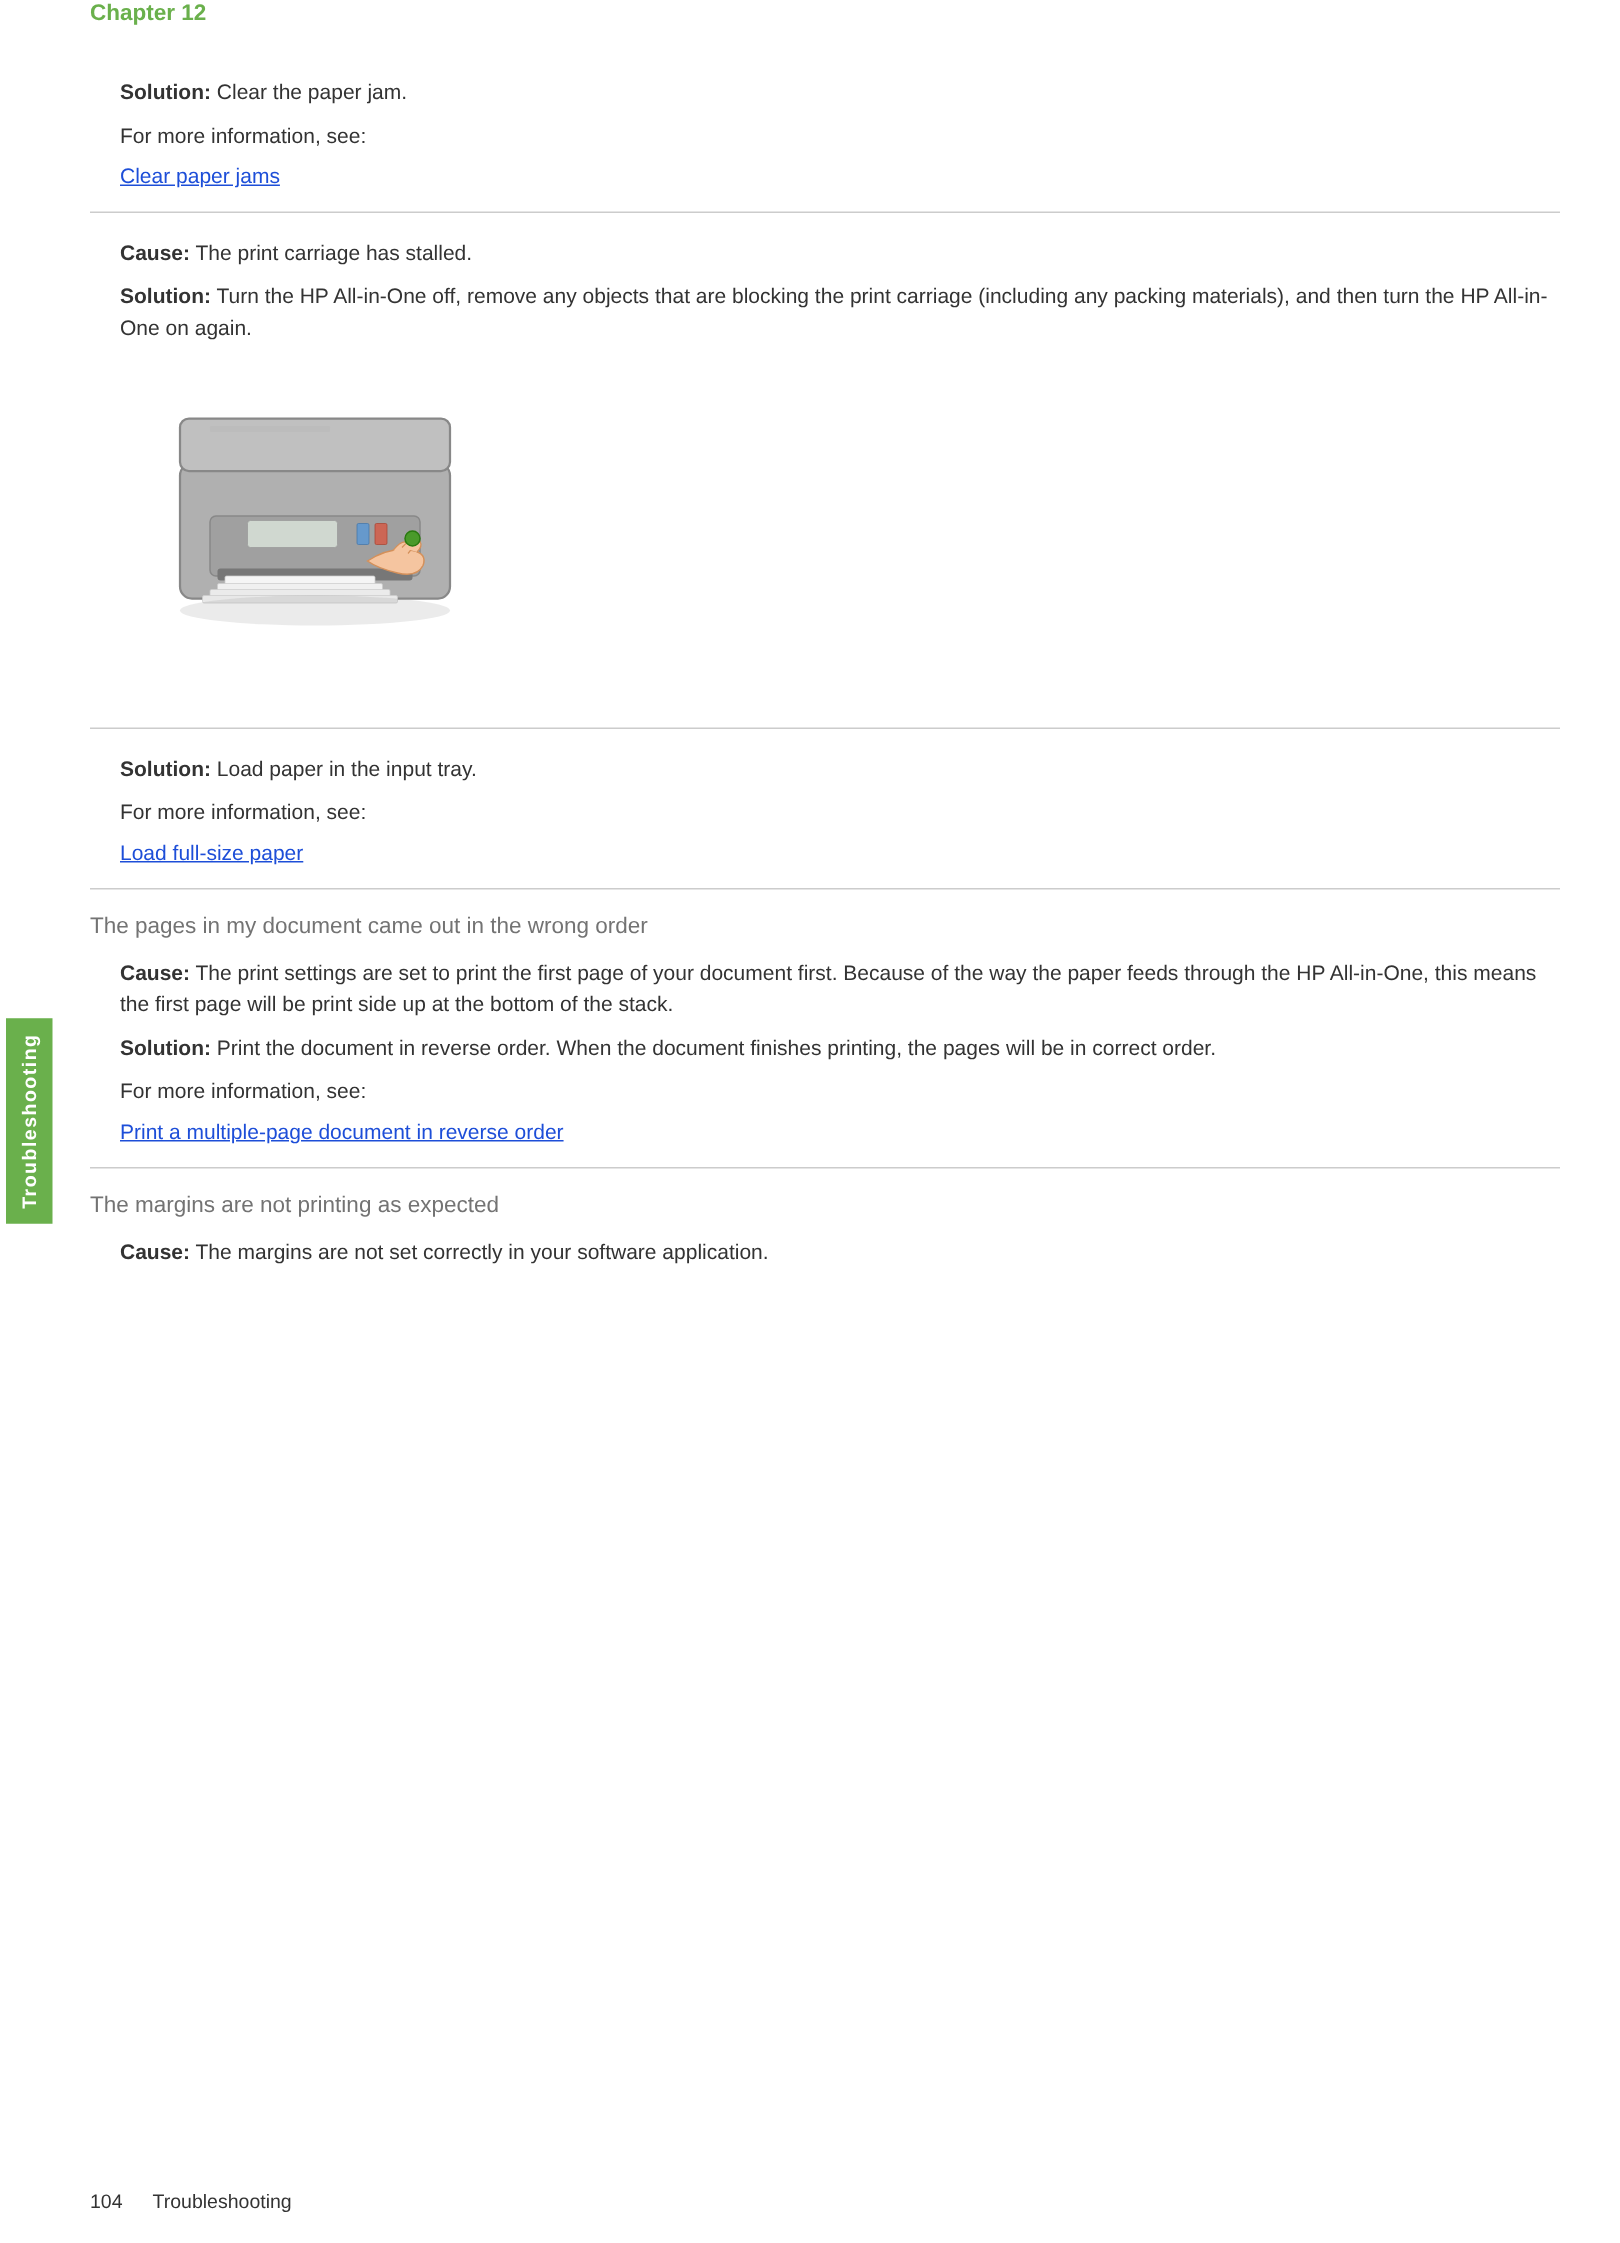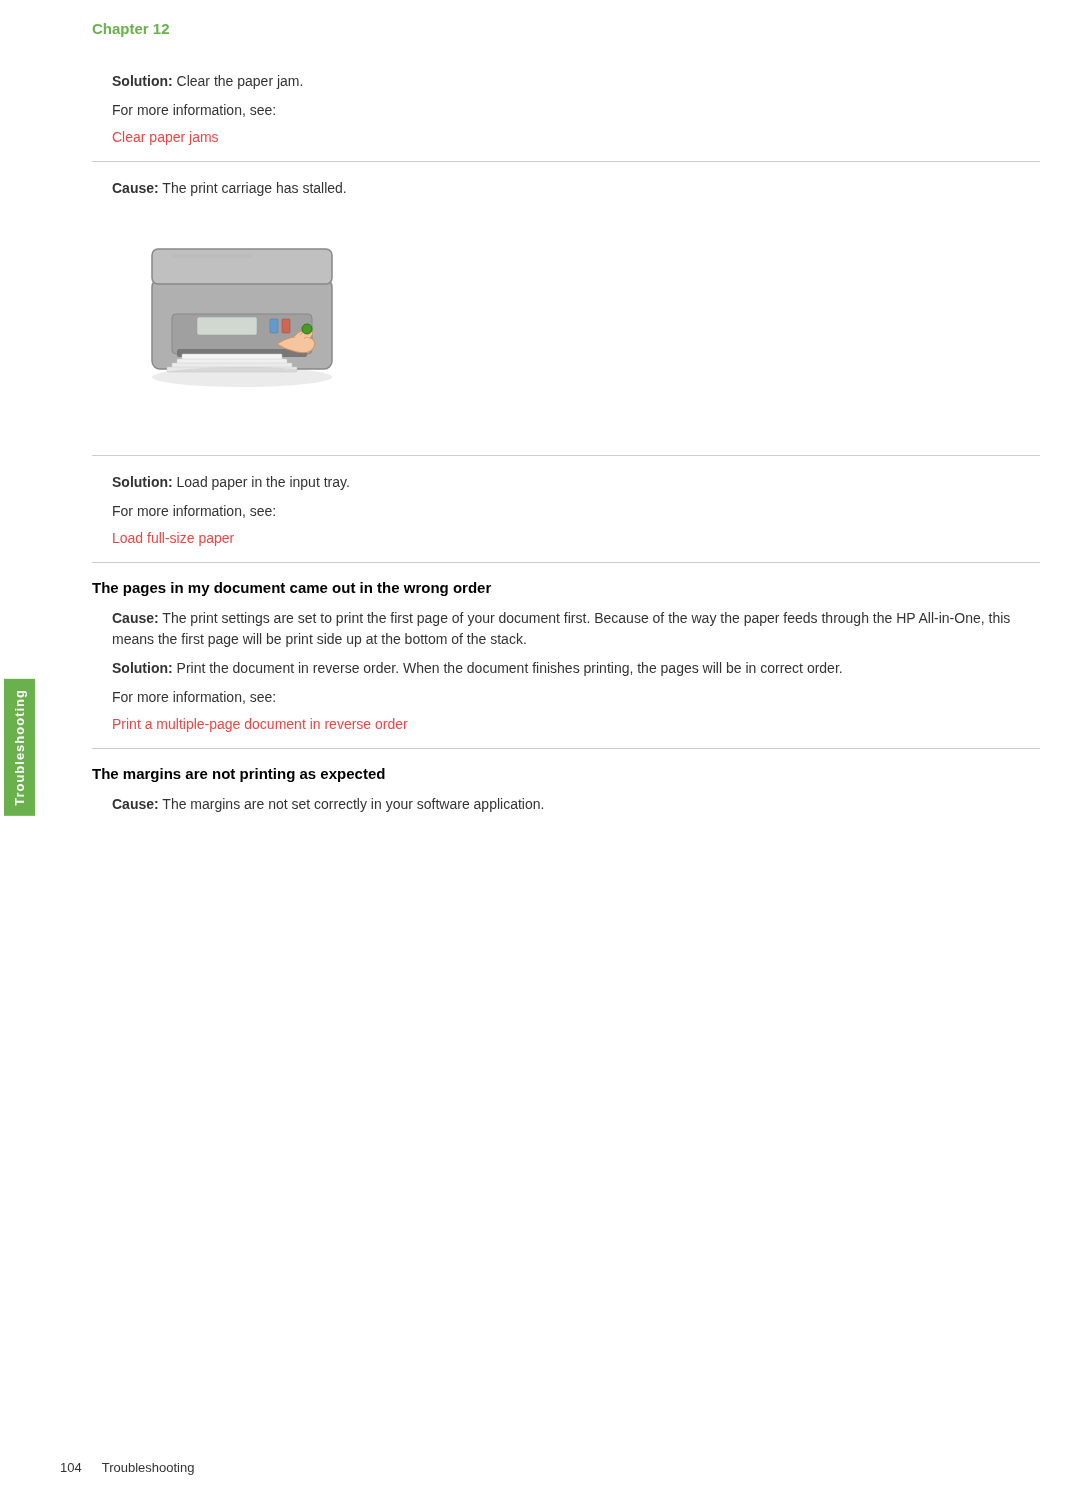--- a/index.html
+++ b/index.html
@@ -40,23 +40,22 @@
       color: #fff;
       font-size: 13px;
       font-weight: bold;
       padding: 10px 8px;
       letter-spacing: 1px;
       white-space: nowrap;
     }
 
     
     .content {
-      margin-left: 92px;
+      margin-left: 60px;
       margin-right: 40px;
-      padding-top: 20px;
       flex: 1;
     }
 
     
     .chapter-heading {
       color: #6ab04c;
       font-size: 15px;
       font-weight: bold;
       margin-bottom: 18px;
     }
@@ -77,28 +76,29 @@
       line-height: 1.5;
     }
 
     .label-bold {
       font-weight: bold;
       text-align: center;
     }
 
     
     .link {
-      color: #ef4444;
+      color: #1d4ed8;
+      text-decoration: underline;
       cursor: pointer;
     }
 
     
     .section-heading {
-      color: #000000;
-      font-weight: bold;
+      color: #737373;
+      font-weight: normal;
       font-size: 15px;
       margin-bottom: 12px;
     }
 
     
     .printer-illustration {
       margin: 20px 0 20px 30px;
       width: 250px;
       height: 200px;
     }
@@ -155,20 +155,24 @@
       <div class="indented">
         <span class="link">Clear paper jams</span>
       </div>
     </div>
 
     <div class="section-block">
       <div class="para indented">
         <span class="label-bold">Cause:</span>
         <span>  The print carriage has stalled.</span>
       </div>
+      <div class="para indented">
+        <span class="label-bold">Solution:</span>
+        <span>  Turn the HP All-in-One off, remove any objects that are blocking the print carriage (including any packing materials), and then turn the HP All-in-One on again.</span>
+      </div>
 
       <div class="printer-illustration">
         <svg width="240" height="190" viewBox="0 0 240 190" xmlns="http://www.w3.org/2000/svg">
 
           <rect x="30" y="60" width="180" height="90" rx="8" ry="8" fill="#b0b0b0" stroke="#888" stroke-width="1.5"></rect>
 
           <rect x="30" y="30" width="180" height="35" rx="6" ry="6" fill="#c0c0c0" stroke="#888" stroke-width="1.5"></rect>
 
           <rect x="50" y="95" width="140" height="40" rx="4" ry="4" fill="#a0a0a0" stroke="#888" stroke-width="1"></rect>
 

